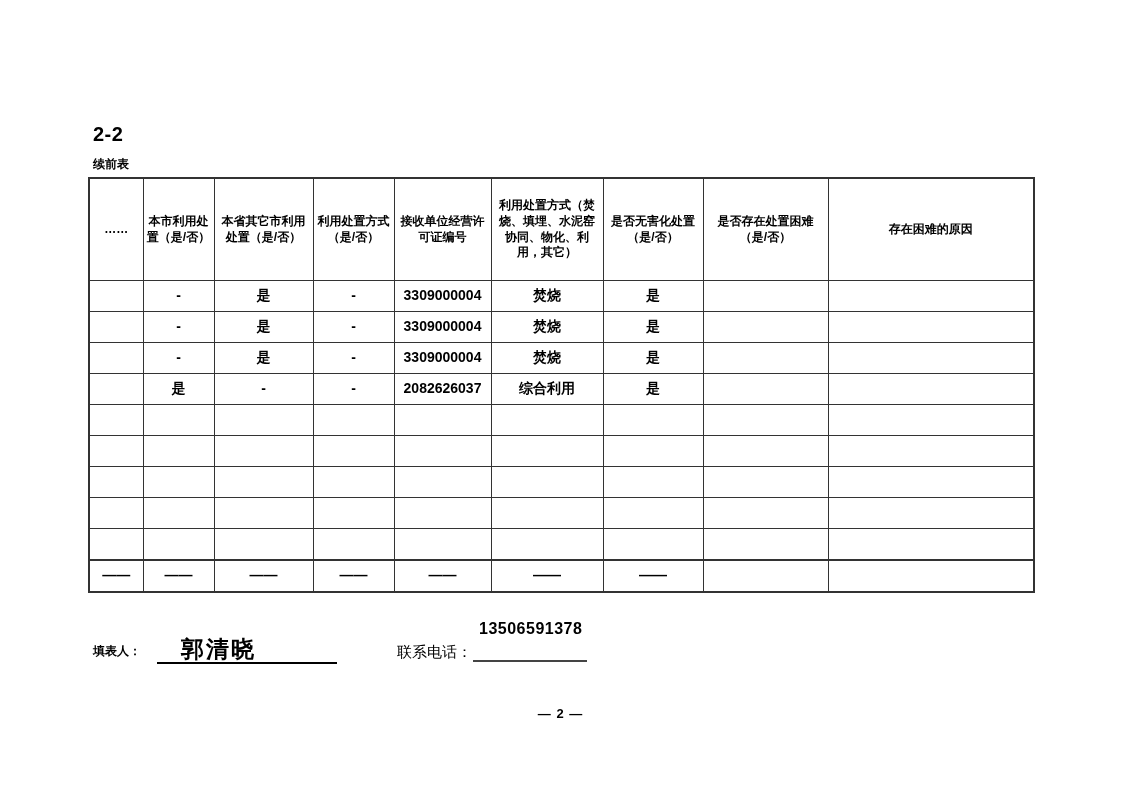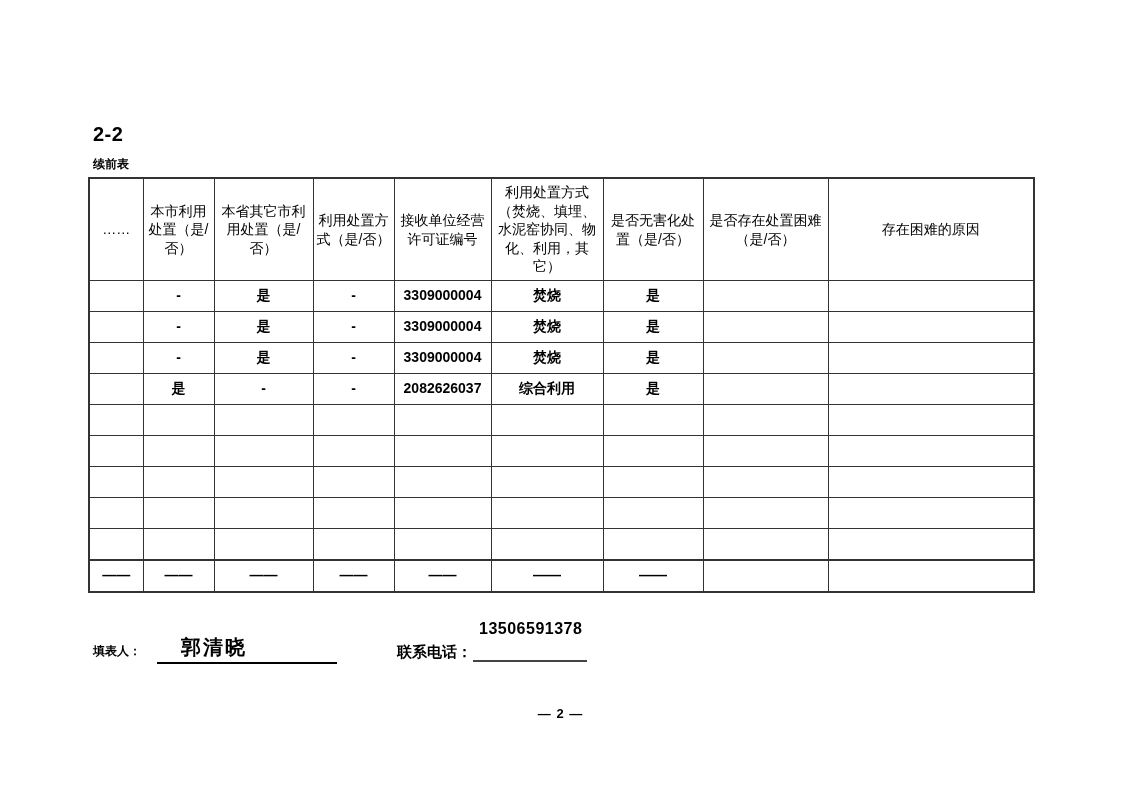--- a/index.html
+++ b/index.html
@@ -44,22 +44,22 @@
   table.main-table td {
     border: 1px solid #333333;
     text-align: center;
     vertical-align: middle;
     padding: 1px 3px;
     overflow: hidden;
     word-break: break-all;
   }
   table.main-table thead th {
     height: 99px;
-    font-size: 14px;
-    font-weight: 400;
+    font-size: 12px;
+    font-weight: 700;
     line-height: 1.32;
   }
   table.main-table tbody td {
     font-size: 14px;
     font-weight: 700;
     line-height: 1.1;
   }
   tr.r-data td  { height: 28px; }
   tr.r-empty td { height: 28px; }
   tr.r-dash td  { height: 28px; border-top: 2px solid #333333; }
@@ -76,30 +76,30 @@
     left: 157px;
     top: 630px;
     width: 180px;
     height: 32px;
     border-bottom: 2px solid #000000;
   }
   .footer-filler-name {
     position: absolute;
     left: 181px;
     top: 634px;
-    font-size: 20px;
+    font-size: 23px;
     font-weight: 700;
     letter-spacing: 2px;
   }
   .footer-phone-label {
     position: absolute;
     left: 397px;
     top: 643px;
     font-size: 15px;
-    font-weight: 700;
+    font-weight: 400;
   }
   .footer-phone-line {
     position: absolute;
     left: 473px;
     top: 632px;
     width: 114px;
     height: 28px;
     border-bottom: 2px solid #444444;
   }
   .footer-phone-number {

